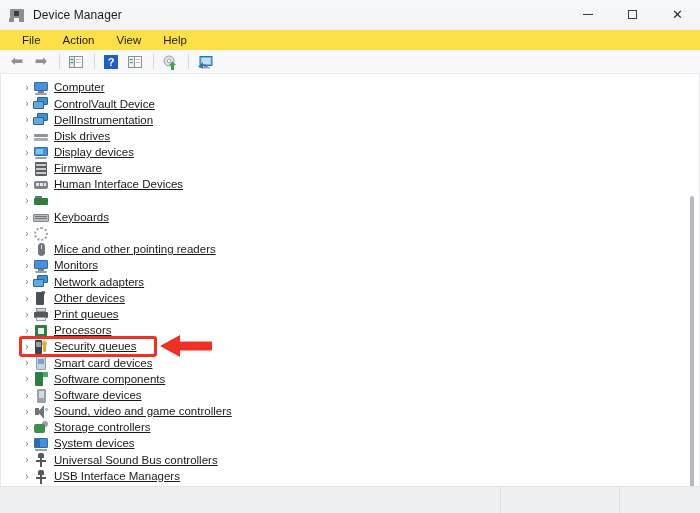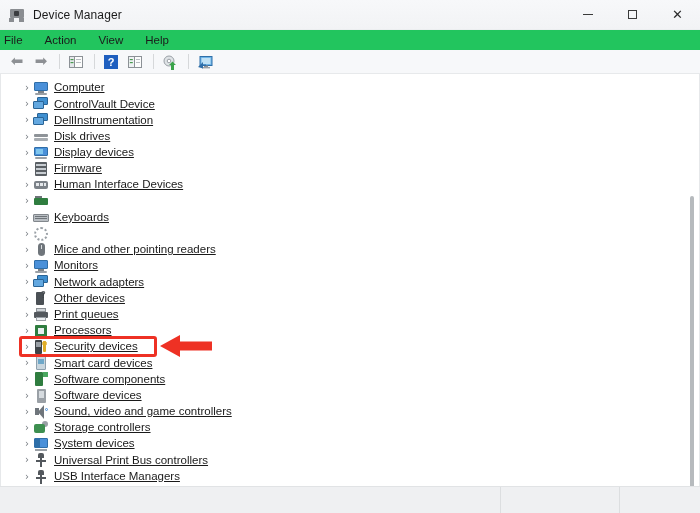--- a/index.html
+++ b/index.html
@@ -49,23 +49,23 @@
   .winbtn{
     width:45px;height:29px;display:flex;align-items:center;justify-content:center;
     font-size:11px;color:#2b2b2b;
   }
   .winbtn .dash{width:10px;height:1px;background:#3a3a3a;display:block;}
   .winbtn .sq{width:9px;height:9px;border:1px solid #3a3a3a;display:block;box-sizing:border-box;}
   .winbtn .x{font-size:13px;line-height:1;color:#2b2b2b;font-family:"DejaVu Sans",sans-serif;}
   
   .menubar{
     height:20px;min-height:20px;
-    background:#22c55e;
+    background:#fde047;
     display:flex;align-items:center;
-    padding-left:2px;
+    padding-left:20px;
   }
   .menuitem{
     font-size:11.5px;color:#1b1b1b;margin-right:18px;padding:1px 2px;cursor:default;
   }
   
   .toolbar{
     height:23px;min-height:23px;
     background:#f7f8fa;
     display:flex;align-items:center;
     padding-left:6px;
@@ -432,21 +432,21 @@
             <span class="i"></span>
           </span>
           <span class="label">Processors</span>
         </div>
         <div class="row">
           <span class="chev">›</span>
           <span class="ic i-sec">
             <span class="chip"></span>
             <span class="key"></span>
           </span>
-          <span class="label">Security devices</span>
+          <span class="label">Security queues</span>
         </div>
         <div class="row">
           <span class="chev">›</span>
           <span class="ic i-smartcard">
             <span class="b"></span>
             <span class="c"></span>
           </span>
           <span class="label">Smart card devices</span>
         </div>
         <div class="row">
@@ -491,21 +491,21 @@
           </span>
           <span class="label">System devices</span>
         </div>
         <div class="row">
           <span class="chev">›</span>
           <span class="ic i-usb">
             <span class="h"></span>
             <span class="st"></span>
             <span class="a"></span>
           </span>
-          <span class="label">Universal Print Bus controllers</span>
+          <span class="label">Universal Sound Bus controllers</span>
         </div>
         <div class="row">
           <span class="chev">›</span>
           <span class="ic i-usb">
             <span class="h"></span>
             <span class="st"></span>
             <span class="a"></span>
           </span>
           <span class="label">USB Interface Managers</span>
         </div>

